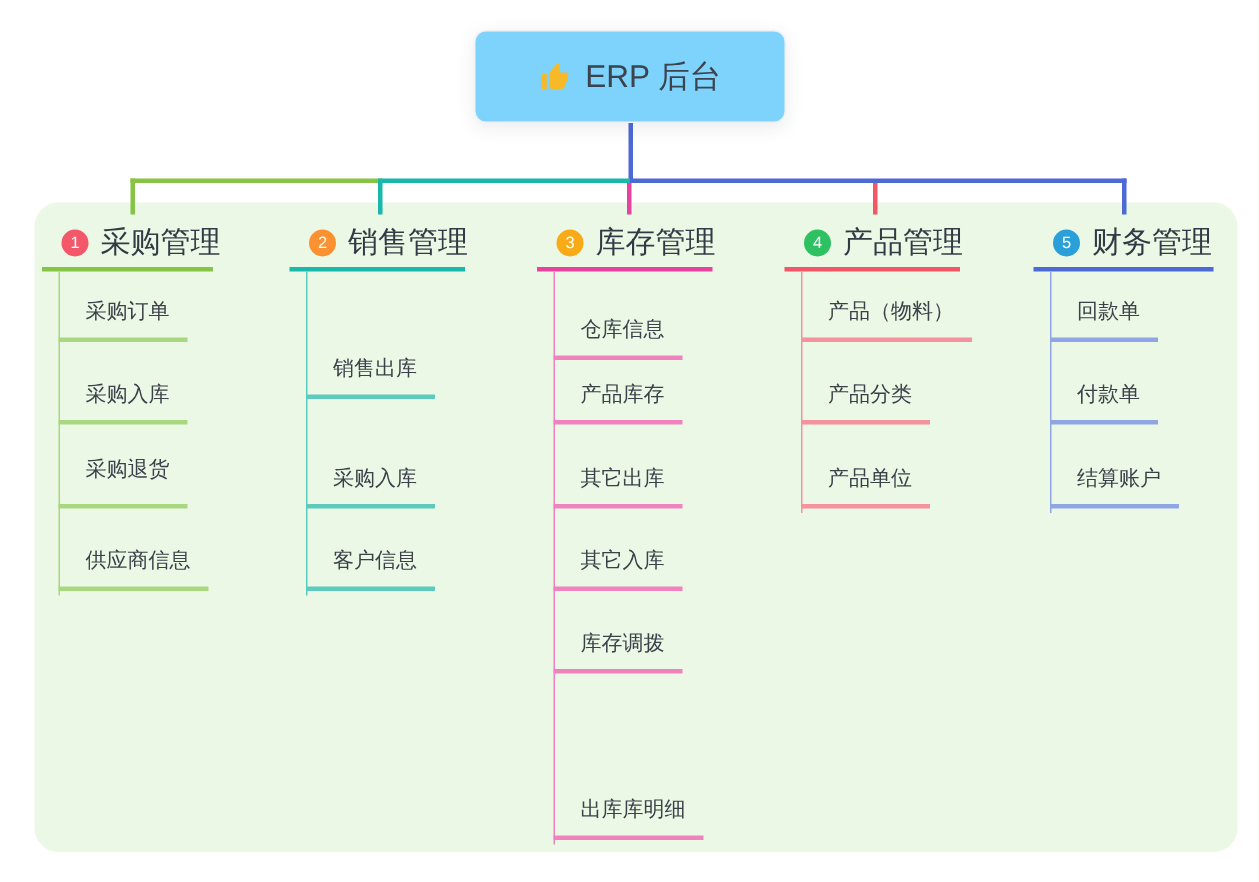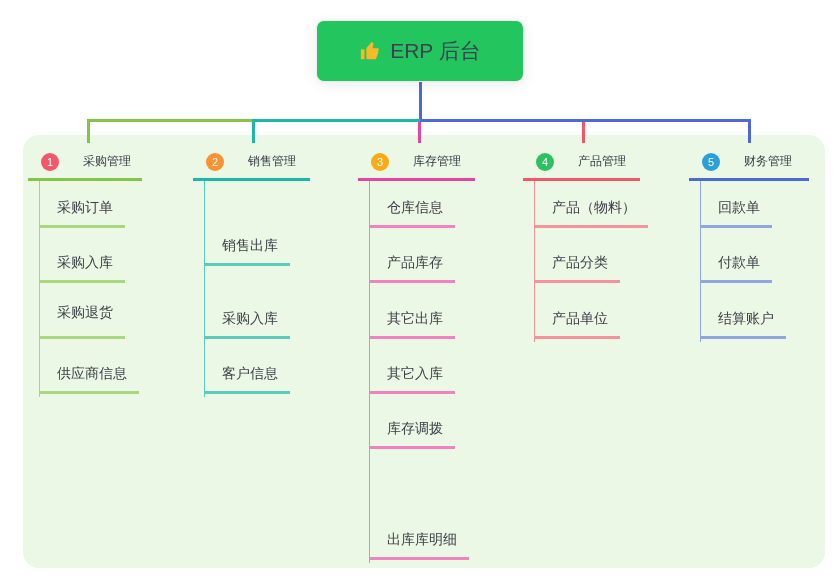--- a/index.html
+++ b/index.html
@@ -12,21 +12,21 @@
 
   
   .panel{
     position:absolute;left:23px;top:135px;width:802px;height:433px;
     background:var(--panel,#ebf8e5);border-radius:16px;
   }
 
   
   .root{
     position:absolute;left:316px;top:20px;width:208px;height:62px;
-    background:#22c55e;border:1px solid #f1f1f4;border-radius:8px;
+    background:#7dd3fc;border:1px solid #f1f1f4;border-radius:8px;
     box-shadow:0 3px 12px rgba(60,70,90,.10);
     display:flex;align-items:center;justify-content:center;gap:9px;
     font-size:21px;color:#3c424e;box-sizing:border-box;
   }
   .root .thumb{display:inline-flex;width:22px;height:22px;}
   .root .thumb svg{width:22px;height:22px;}
 
   
   .line{position:absolute;}
   .root-line   {left:419px;top:82px; width:3px;height:40px;background:var(--c5);}
@@ -49,21 +49,21 @@
 
   .branch-header{
     height:33px;border-bottom:3px solid #999;
     display:flex;align-items:center;box-sizing:content-box;
   }
   .badge{
     width:18px;height:18px;border-radius:50%;margin-left:13px;
     color:#fff;font-size:11px;line-height:18px;text-align:center;
     flex:0 0 18px;
   }
-  .branch-label{margin-left:24px;font-size:12px;color:#333a45;white-space:nowrap;}
+  .branch-label{margin-left:8px;font-size:20px;color:#333a45;white-space:nowrap;}
 
   .spine{position:absolute;left:11px;top:36px;width:1px;}
 
   .child{
     position:absolute;left:11px;height:41px;box-sizing:border-box;
     border-bottom:3px solid #fca5a5;
     padding:0 12px 8px 18px;
     display:flex;align-items:flex-end;
     font-size:14px;color:#3b4049;white-space:nowrap;width:max-content;
   }
@@ -129,21 +129,21 @@
         <div class="child" style="top: 207.9px; border-bottom-color: rgb(94, 202, 190);">
     <span>客户信息</span>
   </div>
       </div>
       <div class="branch branch-3">
     <div class="branch-header" style="border-bottom-color: rgb(229, 67, 157);">
       <span class="badge" style="background: rgb(248, 171, 23);">3</span>
       <span class="branch-label">库存管理</span>
     </div>
     <div class="spine" style="background: rgb(239, 130, 191); height: 381.8px;"></div>
-  <div class="child" style="top: 42px; border-bottom-color: rgb(239, 130, 191);">
+  <div class="child" style="top: 54px; border-bottom-color: rgb(239, 130, 191);">
     <span>仓库信息</span>
   </div>
         <div class="child" style="top: 97.3px; border-bottom-color: rgb(239, 130, 191);">
     <span>产品库存</span>
   </div>
         <div class="child" style="top: 152.6px; border-bottom-color: rgb(239, 130, 191);">
     <span>其它出库</span>
   </div>
         <div class="child" style="top: 263.2px; border-bottom-color: rgb(239, 130, 191);">
     <span>库存调拨</span>

